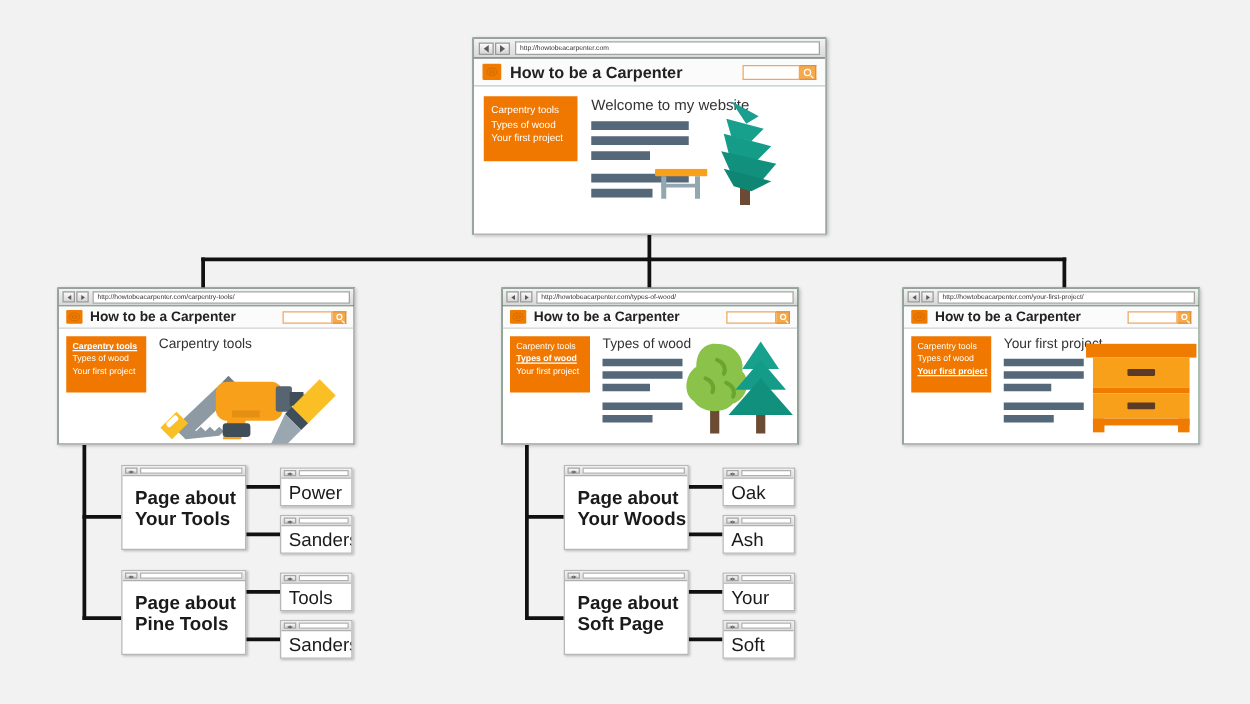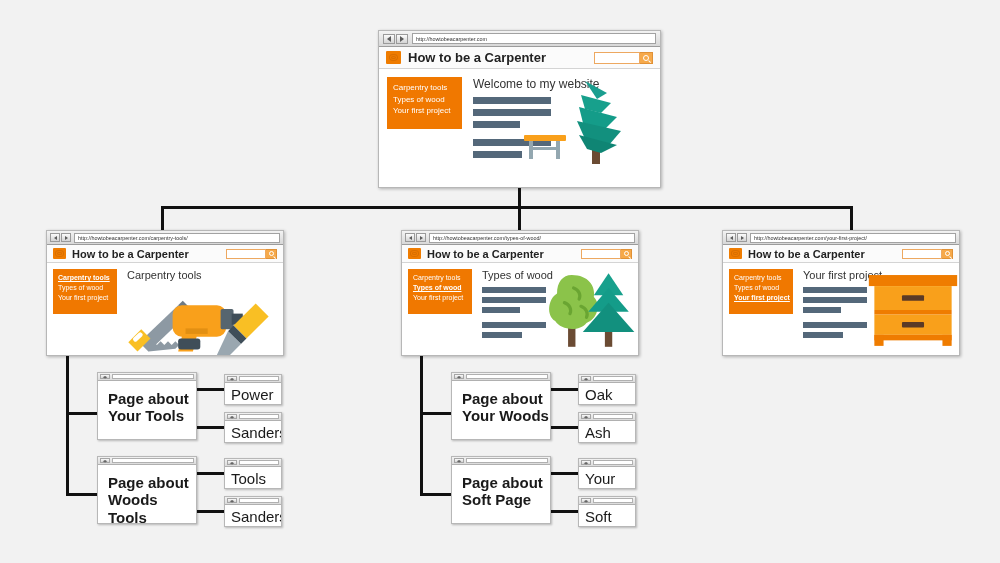--- a/index.html
+++ b/index.html
@@ -395,21 +395,21 @@
     </div>
   </div>
 
   <div class="node mid" style="left:97px;top:456px;width:100px;height:68px;">
     <div class="node-chrome">
       <div class="stub">◀▶</div>
       <div class="stubbar"></div>
     </div>
     <div class="node-label">
       <div>Page about</div>
-      <div>Woods Tools</div>
+      <div>Pine Tools</div>
     </div>
   </div>
 
   <div class="node mid" style="left:451px;top:372px;width:100px;height:68px;">
     <div class="node-chrome">
       <div class="stub">◀▶</div>
       <div class="stubbar"></div>
     </div>
     <div class="node-label">
       <div>Page about</div>

